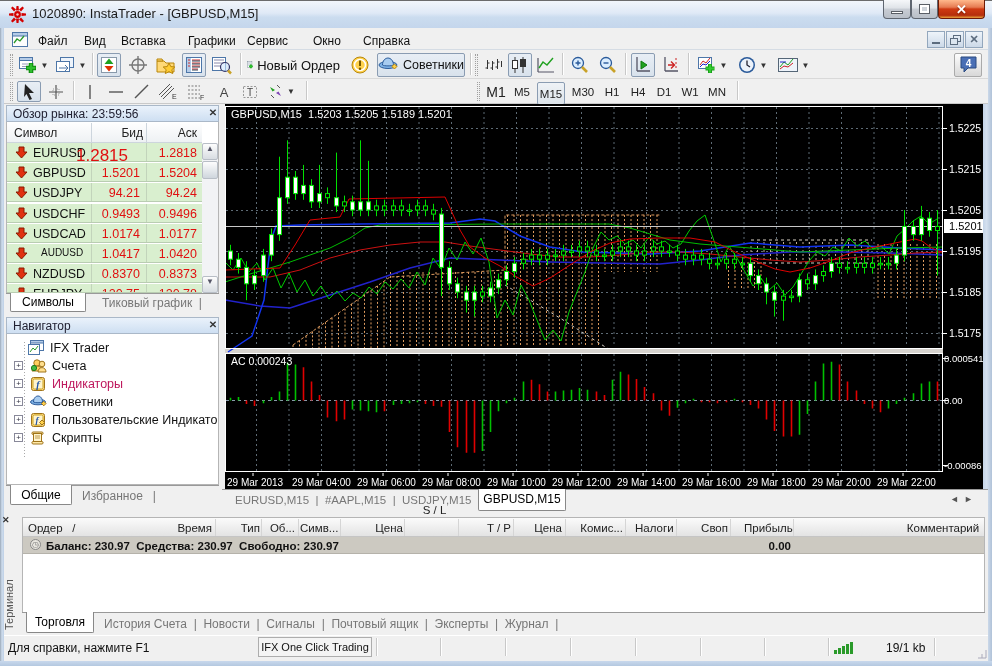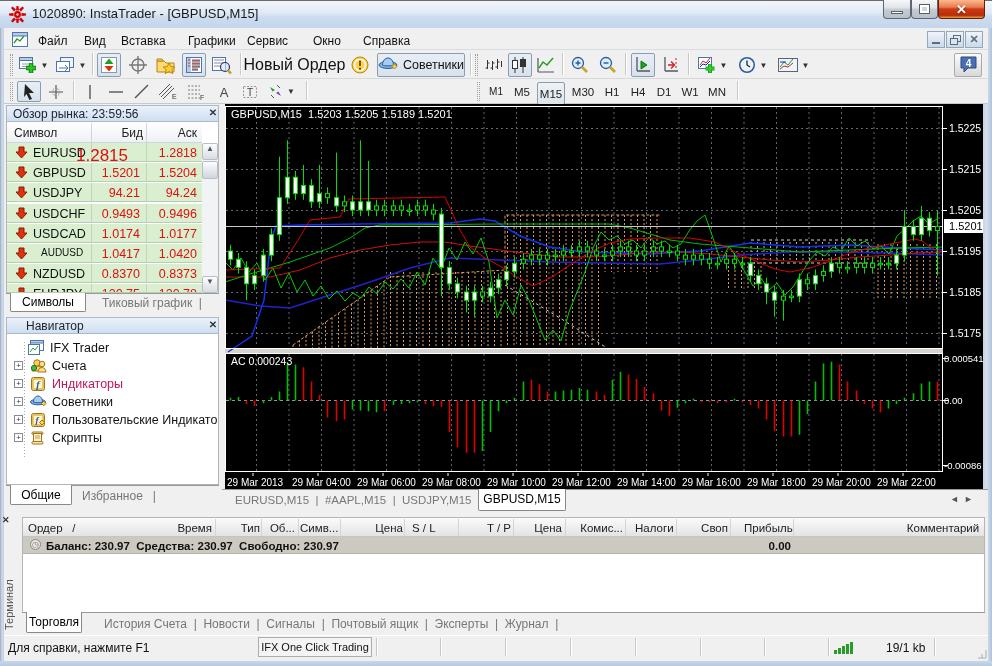--- a/index.html
+++ b/index.html
@@ -115,21 +115,21 @@
     </svg>
   </div>
 <div class="sep" style="left:240px;top:53px;height:22px"></div>
 <div class="tbtn" style="left:246px;width:94px">
     <svg width="20" height="20" viewBox="0 0 20 20">
       <rect x="3.5" y="1.5" width="11" height="14" fill="#fff" stroke="#678"></rect>
       <path d="M5 4h8M5 6.5h8M5 9h8M5 11.5h5" stroke="#9ab"></path>
       <path d="M12 9v9M7.5 13.5h9" stroke="#19a119" stroke-width="4"></path>
       <path d="M12 9.5v8M8 13.5h8" stroke="#33cc33" stroke-width="2"></path>
     </svg>
-    <span style="margin-left:3px;font-size:16px;color:#111">Новый Ордер</span>
+    <span style="margin-left:3px;font-size:13px;color:#111">Новый Ордер</span>
   </div>
 <div class="tbtn" style="left:347px;width:26px">
     <svg width="20" height="20" viewBox="0 0 20 20">
       <circle cx="10" cy="10" r="8" fill="#ffd24d" stroke="#b8860b"></circle>
       <circle cx="10" cy="10" r="5.5" fill="none" stroke="#fff" stroke-width="1.5"></circle>
       <path d="M10 5.5v5.5" stroke="#7a5a00" stroke-width="2"></path>
       <circle cx="10" cy="13.8" r="1.2" fill="#7a5a00"></circle>
     </svg>
   </div>
 <div class="tbtn pressed" style="left:377px;width:88px">
@@ -278,21 +278,21 @@
 <div class="tbtn" style="left:266px;top:81px;height:21px;width:30px">
     <svg width="18" height="18" viewBox="0 0 18 18">
       <path d="M3 4l5 3-2.5 1.5z" fill="#1fa11f"></path>
       <path d="M14 13l-5-3 2.5-1.5z" fill="#7a3fb5"></path>
       <path d="M4 12l3 3M13 5l-3-3" stroke="#555"></path>
     </svg>
     <span style="font-size:8px;color:#333;margin-left:2px">▼</span>
   </div>
 <div class="sep" style="left:306px;top:81px;height:19px"></div>
 <div class="grip" style="left:477px;top:82px;height:19px"></div>
-<div class="ab" style="left:485px;top:82px;width:22px;height:19px;display:flex;align-items:center;justify-content:center;font-size:10px;color:#222">M1</div>
+<div class="ab" style="left:485px;top:82px;width:22px;height:19px;display:flex;align-items:center;justify-content:center;font-size:14px;color:#222">M1</div>
 <div class="ab" style="left:511px;top:82px;width:22px;height:19px;display:flex;align-items:center;justify-content:center;font-size:11.5px;color:#222">M5</div>
 <div class="ab" style="left:537px;top:82px;width:28px;height:23px;border:1px solid #8a9cb2;background:linear-gradient(#eef2f6,#dde4ea);border-radius:2px;display:flex;align-items:center;justify-content:center;font-size:11.5px;color:#222">M15</div>
 <div class="ab" style="left:569px;top:82px;width:28px;height:19px;display:flex;align-items:center;justify-content:center;font-size:11.5px;color:#222">M30</div>
 <div class="ab" style="left:601px;top:82px;width:22px;height:19px;display:flex;align-items:center;justify-content:center;font-size:11.5px;color:#222">H1</div>
 <div class="ab" style="left:627px;top:82px;width:22px;height:19px;display:flex;align-items:center;justify-content:center;font-size:11.5px;color:#222">H4</div>
 <div class="ab" style="left:653px;top:82px;width:22px;height:19px;display:flex;align-items:center;justify-content:center;font-size:11.5px;color:#222">D1</div>
 <div class="ab" style="left:679px;top:82px;width:22px;height:19px;display:flex;align-items:center;justify-content:center;font-size:11.5px;color:#222">W1</div>
 <div class="ab" style="left:705px;top:82px;width:24px;height:19px;display:flex;align-items:center;justify-content:center;font-size:11.5px;color:#222">MN</div>
 <div class="sep" style="left:737px;top:81px;height:19px"></div>
 <div class="ab" style="left:4px;top:104px;width:218px;height:212px;background:#f0f0f0"></div>
@@ -402,21 +402,21 @@
     <div class="ab" style="left:112px;top:3px;width:78px;text-align:right;font-size:12.5px;color:#e01010">120.78</div>
   </div>
 <div class="ab" style="left:202px;top:143px;width:16px;height:150px;background:#f2f3f5"></div>
 <div class="ab" style="left:202px;top:143px;width:16px;height:17px;background:linear-gradient(#fdfdfd,#d8dde2);border:1px solid #b8bec6;border-radius:2px;text-align:center;font-size:8px;color:#556">▲</div>
 <div class="ab" style="left:202px;top:161px;width:16px;height:18px;background:linear-gradient(#fdfdfd,#cfd6dd);border:1px solid #b8bec6;border-radius:2px"></div>
 <div class="ab" style="left:202px;top:276px;width:16px;height:17px;background:linear-gradient(#fdfdfd,#d8dde2);border:1px solid #b8bec6;border-radius:2px;text-align:center;font-size:8px;color:#556">▼</div>
 <div class="ab" style="left:6px;top:293px;width:213px;height:20px;background:#f0f0f0;border-top:1px solid #999"></div>
 <div class="tab-act" style="left:10px;top:293px;width:76px;height:19px;font-size:12px;padding-top:2px">Символы</div>
 <div class="tab-in" style="left:102px;top:296px;font-size:12px">Тиковый график&nbsp;&nbsp;|</div>
 <div class="ab" style="left:4px;top:313px;width:218px;height:200px;background:#f0f0f0"></div>
-<div class="ab" style="left:6px;top:317px;width:213px;height:17px;background:linear-gradient(#eaf2fb,#cedff2);border:1px solid #aab8c8;font-size:12px;color:#223;padding:1px 0 0 19px">Навигатор</div>
+<div class="ab" style="left:6px;top:317px;width:213px;height:17px;background:linear-gradient(#eaf2fb,#cedff2);border:1px solid #aab8c8;font-size:12px;color:#223;padding:1px 0 0 6px">Навигатор</div>
 <div class="ab" style="left:207px;top:319px;width:12px;height:12px;color:#333;font-size:10px;font-weight:bold;text-align:center">✕</div>
 <div class="ab" style="left:6px;top:334px;width:213px;height:151px;background:#fff;border:1px solid #b5b5b5;border-top:none"></div>
 <svg class="ab" style="left:6px;top:334px" width="213" height="130">
     <path d="M18.5 8v115" stroke="#aaa" stroke-dasharray="1 2"></path>
   </svg>
 <div class="ab" style="left:28px;top:340px">
     <svg width="16" height="15" viewBox="0 0 16 15">
       <rect x="2.5" y="0.5" width="13" height="10" fill="#fff" stroke="#4d76a8"></rect>
       <rect x="2.5" y="0.5" width="13" height="2.5" fill="#b5cce8" stroke="#4d76a8"></rect>
       <rect x="0.5" y="4.5" width="11" height="10" fill="#fff" stroke="#4d76a8"></rect>
@@ -486,21 +486,21 @@
 <div class="ab" style="left:3px;top:560px;width:14px;height:80px">
     <div style="transform:rotate(-90deg) translate(-70px,0);transform-origin:0 0;font-size:11px;color:#555;white-space:nowrap">Терминал</div>
   </div>
 <div class="ab" style="left:23px;top:518px;width:961px;height:19px;background:linear-gradient(#fbfbfb,#e3e3e3);border-bottom:1px solid #c5c5c5"></div>
 <div class="ab" style="left:28px;top:522px;font-size:11.5px;color:#222">Ордер&nbsp;&nbsp;&nbsp;/</div>
 <div class="ab" style="left:150px;top:522px;width:62px;text-align:right;font-size:11.5px;color:#222">Время</div>
 <div class="ab" style="left:225px;top:522px;width:35px;text-align:right;font-size:11.5px;color:#222">Тип</div>
 <div class="ab" style="left:262px;top:522px;width:33px;text-align:right;font-size:11.5px;color:#222">Об...</div>
 <div class="ab" style="left:300px;top:522px;width:38px;text-align:right;font-size:11.5px;color:#222">Симв...</div>
 <div class="ab" style="left:355px;top:522px;width:48px;text-align:right;font-size:11.5px;color:#222">Цена</div>
-<div class="ab" style="left:412px;top:522px;width:45px;text-align:left;font-size:11.5px;color:#222">S / L</div>
+<div class="ab" style="left:412px;top:504px;width:45px;text-align:center;font-size:11.5px;color:#222">S / L</div>
 <div class="ab" style="left:468px;top:522px;width:43px;text-align:right;font-size:11.5px;color:#222">T / P</div>
 <div class="ab" style="left:524px;top:522px;width:38px;text-align:right;font-size:11.5px;color:#222">Цена</div>
 <div class="ab" style="left:578px;top:522px;width:45px;text-align:right;font-size:11.5px;color:#222">Комис...</div>
 <div class="ab" style="left:635px;top:522px;width:38px;text-align:right;font-size:11.5px;color:#222">Налоги</div>
 <div class="ab" style="left:697px;top:522px;width:31px;text-align:right;font-size:11.5px;color:#222">Своп</div>
 <div class="ab" style="left:744px;top:522px;width:47px;text-align:right;font-size:11.5px;color:#222">Прибыль</div>
 <div class="ab" style="left:905px;top:522px;width:76px;text-align:center;font-size:11.5px;color:#222">Комментарий</div>
 <div class="ab" style="left:215px;top:519px;width:1px;height:17px;background:#d5d5d5"></div>
 <div class="ab" style="left:261px;top:519px;width:1px;height:17px;background:#d5d5d5"></div>
 <div class="ab" style="left:298px;top:519px;width:1px;height:17px;background:#d5d5d5"></div>
@@ -511,21 +511,21 @@
 <div class="ab" style="left:565px;top:519px;width:1px;height:17px;background:#d5d5d5"></div>
 <div class="ab" style="left:625px;top:519px;width:1px;height:17px;background:#d5d5d5"></div>
 <div class="ab" style="left:676px;top:519px;width:1px;height:17px;background:#d5d5d5"></div>
 <div class="ab" style="left:730px;top:519px;width:1px;height:17px;background:#d5d5d5"></div>
 <div class="ab" style="left:793px;top:519px;width:1px;height:17px;background:#d5d5d5"></div>
 <div class="ab" style="left:23px;top:537px;width:961px;height:17px;background:#ccc9c1;border-bottom:1px solid #b5b2aa"></div>
 <div class="ab" style="left:30px;top:539px;width:11px;height:11px;border:1px solid #888;border-radius:50%;background:#e8e6e0;color:#777;font-size:8px;text-align:center;line-height:10px">◷</div>
 <div class="ab" style="left:46px;top:540px;font-size:11.5px;font-weight:bold;color:#111">Баланс: 230.97&nbsp;&nbsp;Средства: 230.97&nbsp;&nbsp;Свободно: 230.97</div>
 <div class="ab" style="left:744px;top:540px;width:47px;text-align:right;font-size:11.5px;font-weight:bold;color:#111">0.00</div>
 <div class="ab" style="left:22px;top:612px;width:963px;height:23px;background:#f0f0f0;border-top:1px solid #999"></div>
-<div class="tab-act" style="left:26px;top:612px;width:56px;height:21px;font-size:12px;padding-top:3px">Торговля</div>
+<div class="tab-act" style="left:26px;top:612px;width:68px;height:21px;font-size:12px;padding-top:3px">Торговля</div>
 <div class="tab-in" style="left:104px;top:617px;font-size:12px;white-space:nowrap">История Счета&nbsp;&nbsp;|&nbsp;&nbsp;Новости&nbsp;&nbsp;|&nbsp;&nbsp;Сигналы&nbsp;&nbsp;|&nbsp;&nbsp;Почтовый ящик&nbsp;&nbsp;|&nbsp;&nbsp;Эксперты&nbsp;&nbsp;|&nbsp;&nbsp;Журнал&nbsp;&nbsp;|</div>
 <div class="ab" style="left:4px;top:635px;width:984px;height:26px;background:#f0f0f0;border-top:1px solid #fff"></div>
 <div class="ab" style="left:8px;top:641px;font-size:12px;color:#111">Для справки, нажмите F1</div>
 <div class="ab" style="left:258px;top:637px;width:114px;height:20px;border:1px solid #adadad;background:#f4f4f4;font-size:11px;color:#111;text-align:center;padding-top:3px;white-space:nowrap">IFX One Click Trading</div>
 <div class="ab" style="left:376px;top:638px;width:1px;height:18px;background:#c8c8c8;box-shadow:1px 0 0 #fff"></div>
 <div class="ab" style="left:440px;top:638px;width:1px;height:18px;background:#c8c8c8;box-shadow:1px 0 0 #fff"></div>
 <div class="ab" style="left:505px;top:638px;width:1px;height:18px;background:#c8c8c8;box-shadow:1px 0 0 #fff"></div>
 <div class="ab" style="left:570px;top:638px;width:1px;height:18px;background:#c8c8c8;box-shadow:1px 0 0 #fff"></div>
 <div class="ab" style="left:635px;top:638px;width:1px;height:18px;background:#c8c8c8;box-shadow:1px 0 0 #fff"></div>
 <div class="ab" style="left:700px;top:638px;width:1px;height:18px;background:#c8c8c8;box-shadow:1px 0 0 #fff"></div>

